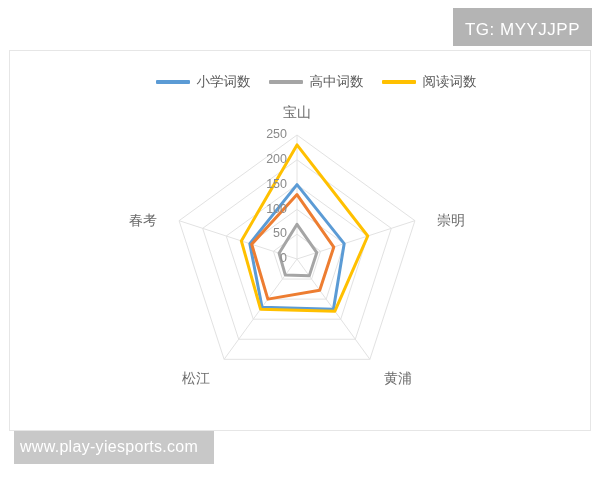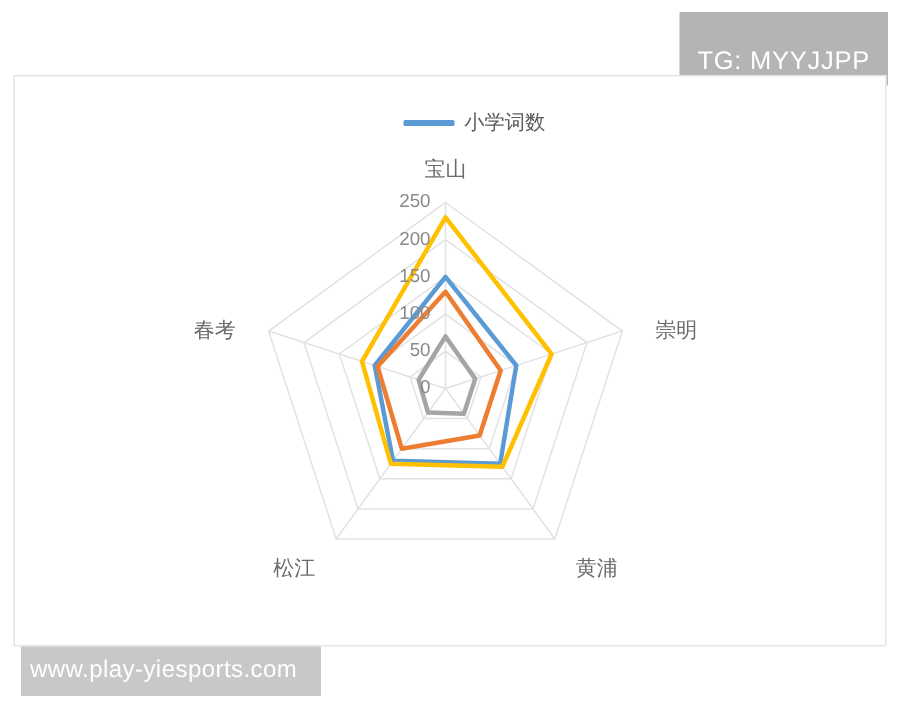--- a/index.html
+++ b/index.html
@@ -31,21 +31,21 @@
     text-anchor:end;dominant-baseline:middle;
   }
   .cat-text{
     font-size:14px;fill:#6b6b6b;
     font-family:"DejaVu Sans","Liberation Sans",sans-serif;
   }
   #tg-watermark{
     position:absolute;right:8px;top:8px;
     background:#b4b4b4;color:#ffffff;
     font-size:17px;letter-spacing:0.5px;
-    padding:23px 12px 6px 12px;
+    padding:12px 12px 6px 12px;
     font-family:"Liberation Sans","DejaVu Sans",sans-serif;
   }
   #site-watermark{
     position:absolute;left:14px;bottom:16px;
     background:#c8c8c8;color:#ffffff;
     font-size:16px;letter-spacing:0.3px;
     padding:7px 16px 8px 6px;
     font-family:"Liberation Sans","DejaVu Sans",sans-serif;
   }
 </style>
@@ -53,20 +53,28 @@
 <body>
 
 <div id="tg-watermark">TG: MYYJJPP</div>
 
 <div id="chart-card">
 
   <div id="legend">
     <div class="legend-item">
       <span class="legend-swatch" style="background: rgb(91, 155, 213);"></span>
       <span class="legend-label">小学词数</span>
+    </div>
+    <div class="legend-item">
+      <span class="legend-swatch" style="background: rgb(165, 165, 165);"></span>
+      <span class="legend-label">高中词数</span>
+    </div>
+    <div class="legend-item">
+      <span class="legend-swatch" style="background: rgb(255, 192, 0);"></span>
+      <span class="legend-label">阅读词数</span>
     </div>
   </div>
 
   <div id="plot-wrap">
     <svg id="radar-svg" width="582" height="381" viewBox="0 0 582 381">
       <g id="grid-layer">
           <path d="M287.00,183.20L310.59,200.34L301.58,228.06L272.42,228.06L263.41,200.34Z" fill="none" stroke="#e2e2e2" stroke-width="1"></path>
           <path d="M287.00,158.40L334.17,192.67L316.15,248.13L257.85,248.13L239.83,192.67Z" fill="none" stroke="#e2e2e2" stroke-width="1"></path>
           <path d="M287.00,133.60L357.76,185.01L330.73,268.19L243.27,268.19L216.24,185.01Z" fill="none" stroke="#e2e2e2" stroke-width="1"></path>
           <path d="M287.00,108.80L381.34,177.35L345.31,288.25L228.69,288.25L192.66,177.35Z" fill="none" stroke="#e2e2e2" stroke-width="1"></path>

